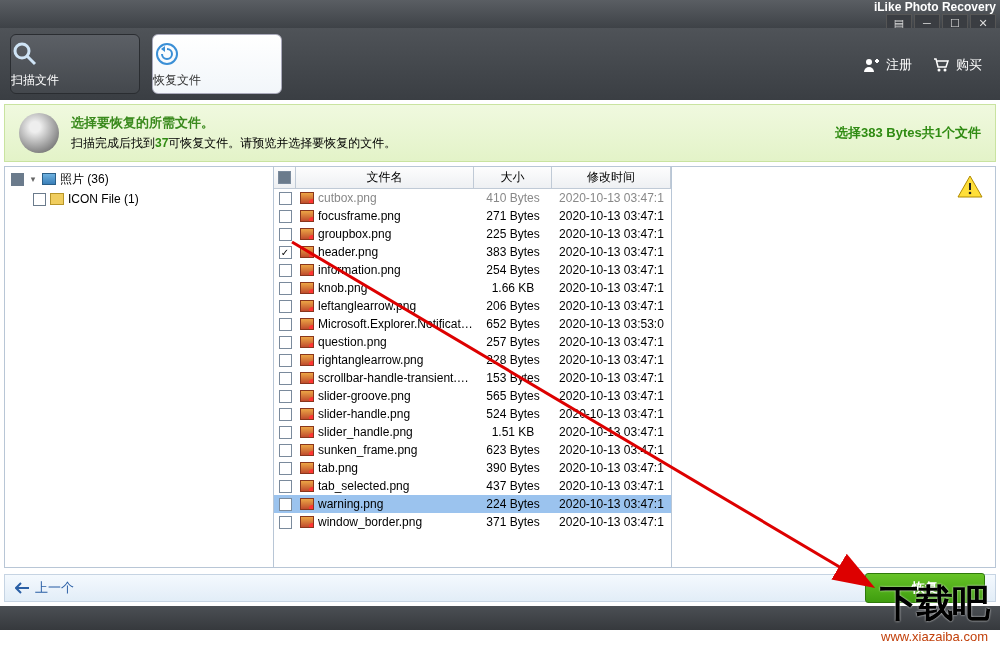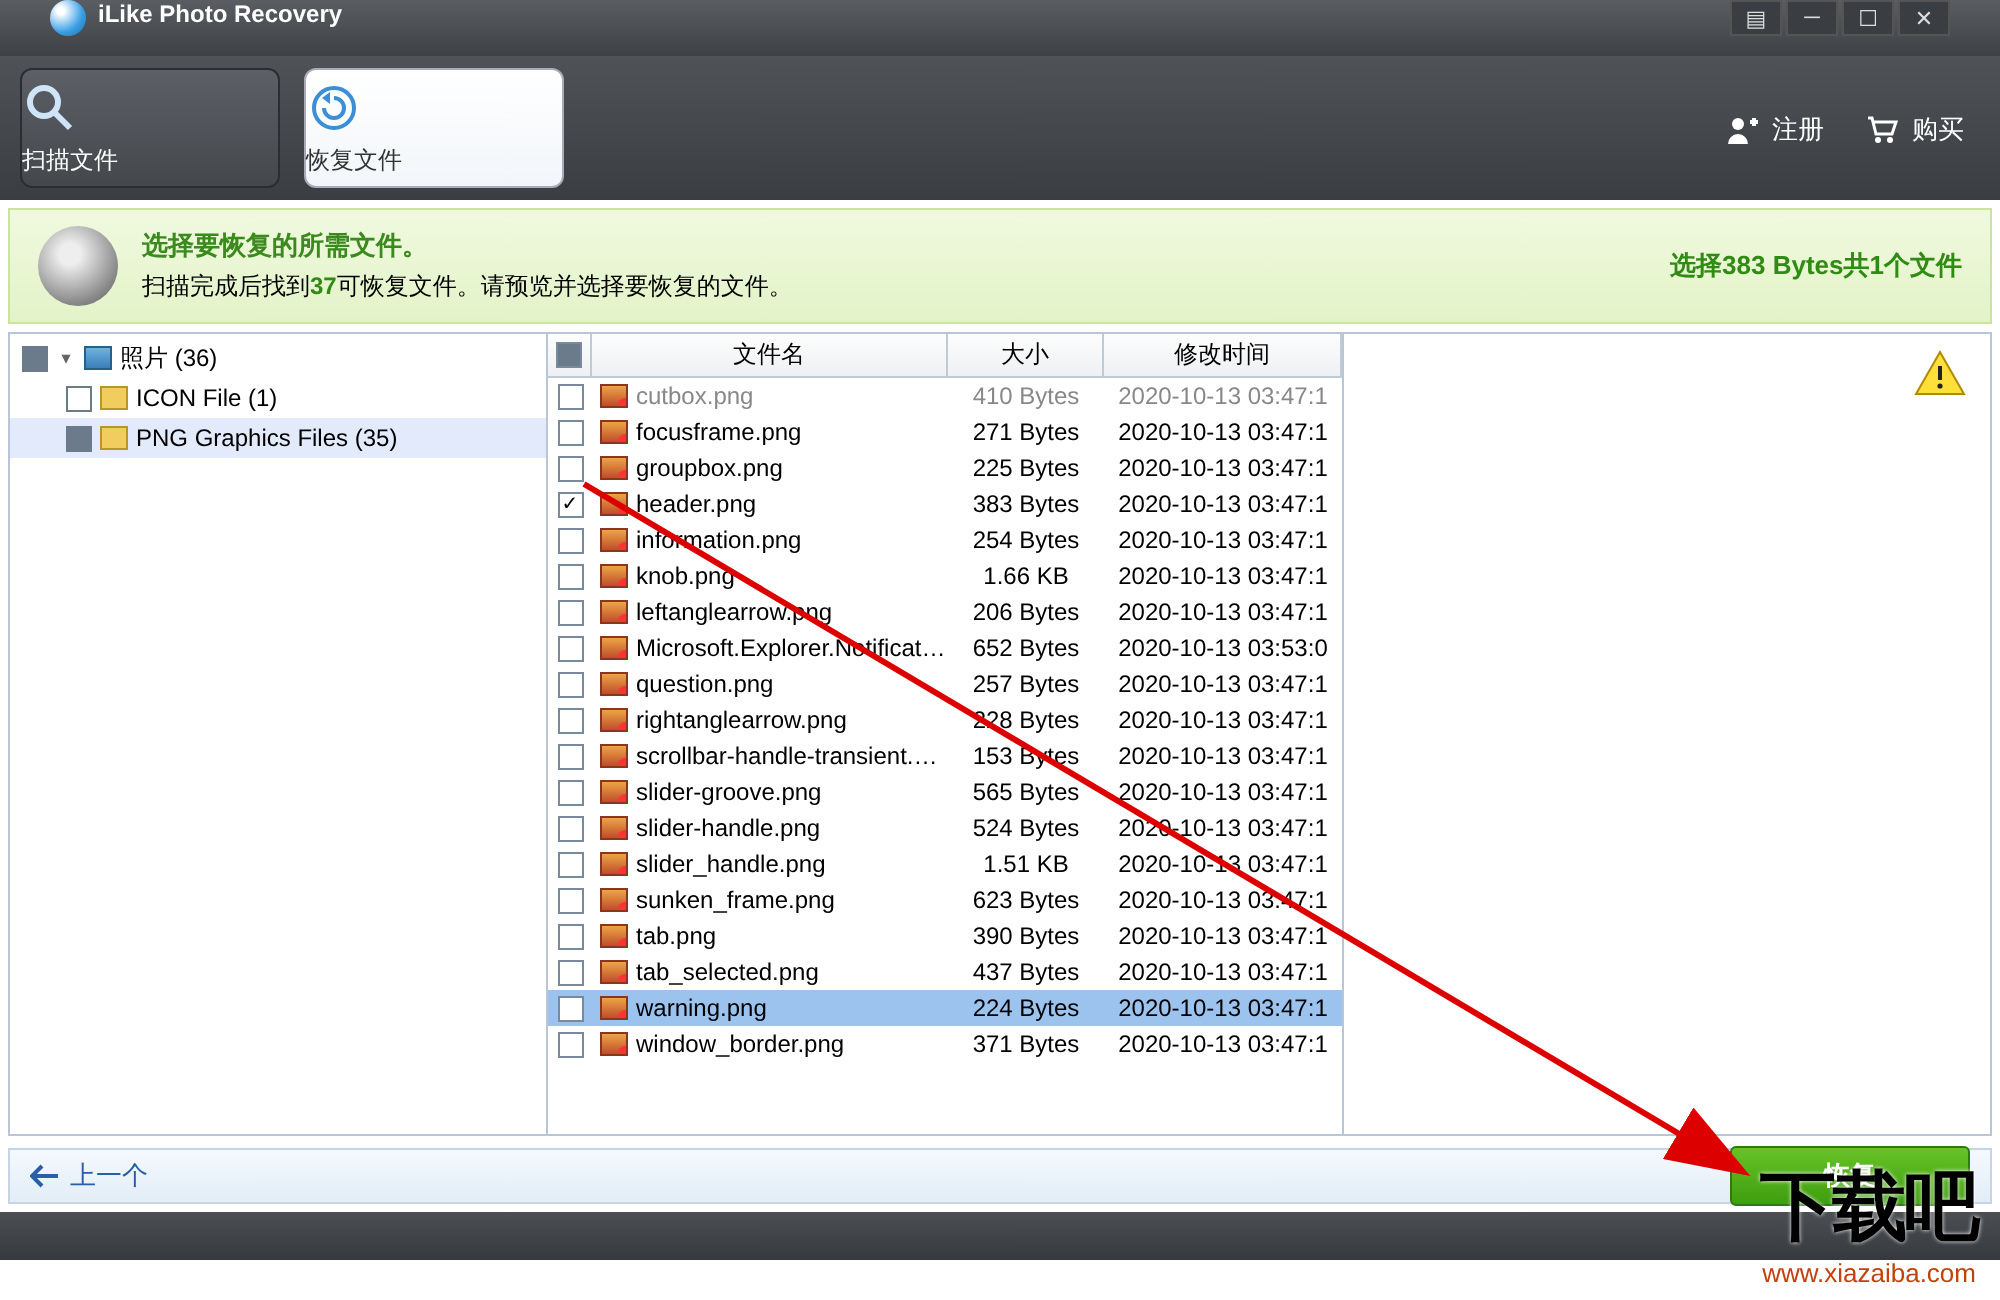--- a/index.html
+++ b/index.html
@@ -1,18 +1,18 @@
 <!DOCTYPE html>
 <html><head>
 <meta charset="utf-8">
 <style>
 * { margin: 0; padding: 0; box-sizing: border-box; font-family: "Microsoft YaHei", Arial, sans-serif; }
 body { width: 1000px; height: 650px; background: #fff; overflow: hidden; position: relative; }
 
-.titlebar { height: 28px; background: linear-gradient(#5a5e63, #3e4247); display: flex; align-items: flex-start; padding: 0 25px; color: #fff; }
+.titlebar { height: 28px; background: linear-gradient(#5a5e63, #3e4247); display: flex; align-items: flex-end; padding: 0 4px; color: #fff; flex-direction: column; }
 .titlebar .logo { width: 18px; height: 18px; border-radius: 50%; background: radial-gradient(circle at 30% 30%, #fff 10%, #3aa0e6 60%, #1c6fb0); margin-right: 6px; }
 .titlebar .title { font-size: 12px; font-weight: bold; flex: 1; }
 .titlebar .winbtns { display: flex; gap: 2px; }
 .titlebar .winbtns div { width: 26px; height: 18px; background: #3a3d42; border: 1px solid #555; display: flex; align-items: center; justify-content: center; font-size: 11px; color: #ddd; cursor: pointer; }
 
 .toolbar { height: 72px; background: linear-gradient(#4f5358, #3a3e43); display: flex; align-items: center; padding: 0 10px; position: relative; }
 .tbtn { width: 130px; height: 60px; background: linear-gradient(#5c6066, #44484d); border: 1px solid #2a2d31; border-radius: 6px; margin-right: 12px; display: flex; flex-direction: column; justify-content: center; color: #fff; font-size: 12px; cursor: pointer; }
 .tbtn.active { background: linear-gradient(#fff, #f2f6fa); color: #333; border-color: #aab; }
 .tbtn .ticon { width: 28px; height: 28px; margin-bottom: 4px; display: flex; align-items: center; justify-content: center; }
 .toolbar .right { position: absolute; right: 18px; top: 28px; display: flex; gap: 20px; color: #fff; font-size: 13px; }
@@ -141,25 +141,20 @@
         <span class="cb filled"></span>
         <span class="exp">▾</span>
         <span class="fico pic"></span>
         <span>照片 (36)</span>
       </div>
       <div class="node" style="padding-left: 28px;">
         <span class="cb"></span>
         <span class="fico"></span>
         <span>ICON File (1)</span>
       </div>
-      <div class="node sel" style="padding-left: 28px;">
-        <span class="cb filled"></span>
-        <span class="fico"></span>
-        <span>PNG Graphics Files (35)</span>
-      </div>
     </div>
   <div class="table">
     <div class="thead">
       <div class="c-chk">
           <span class="chkbox" style="background:#6b7b8c"></span>
         </div>
       <div class="c-name">文件名</div>
       <div class="c-size">大小</div>
       <div class="c-date">修改时间</div>
     </div>

